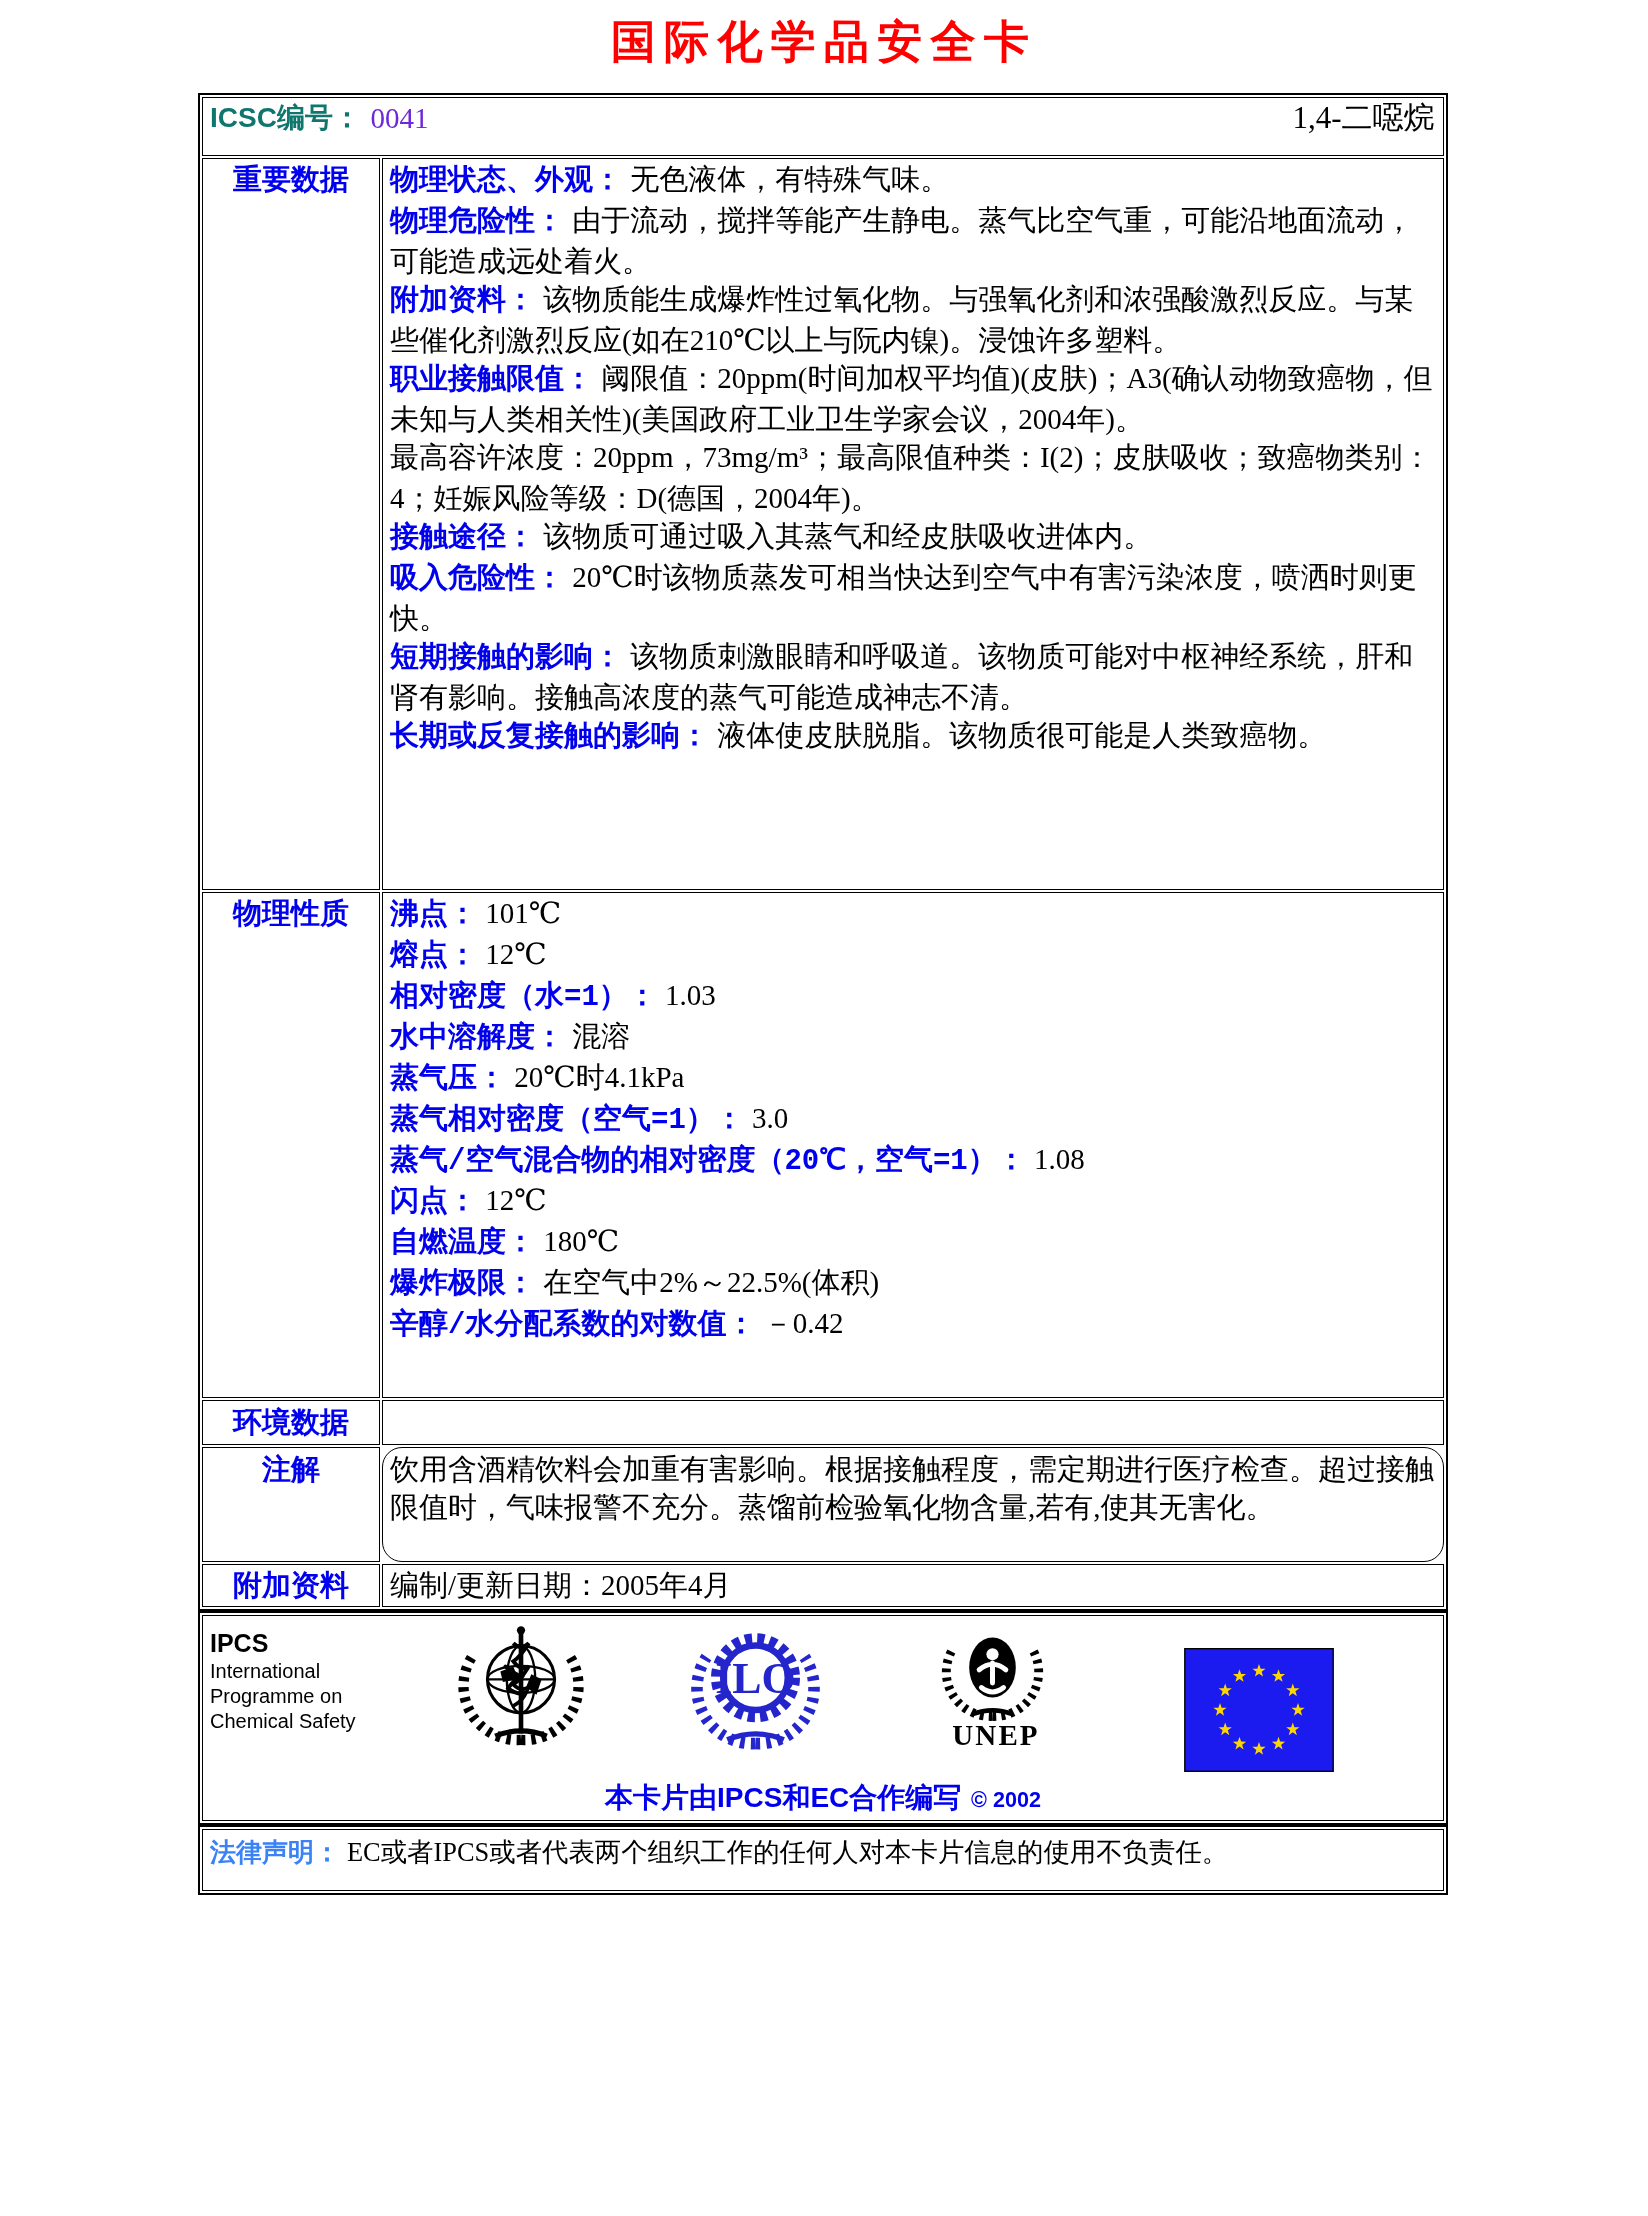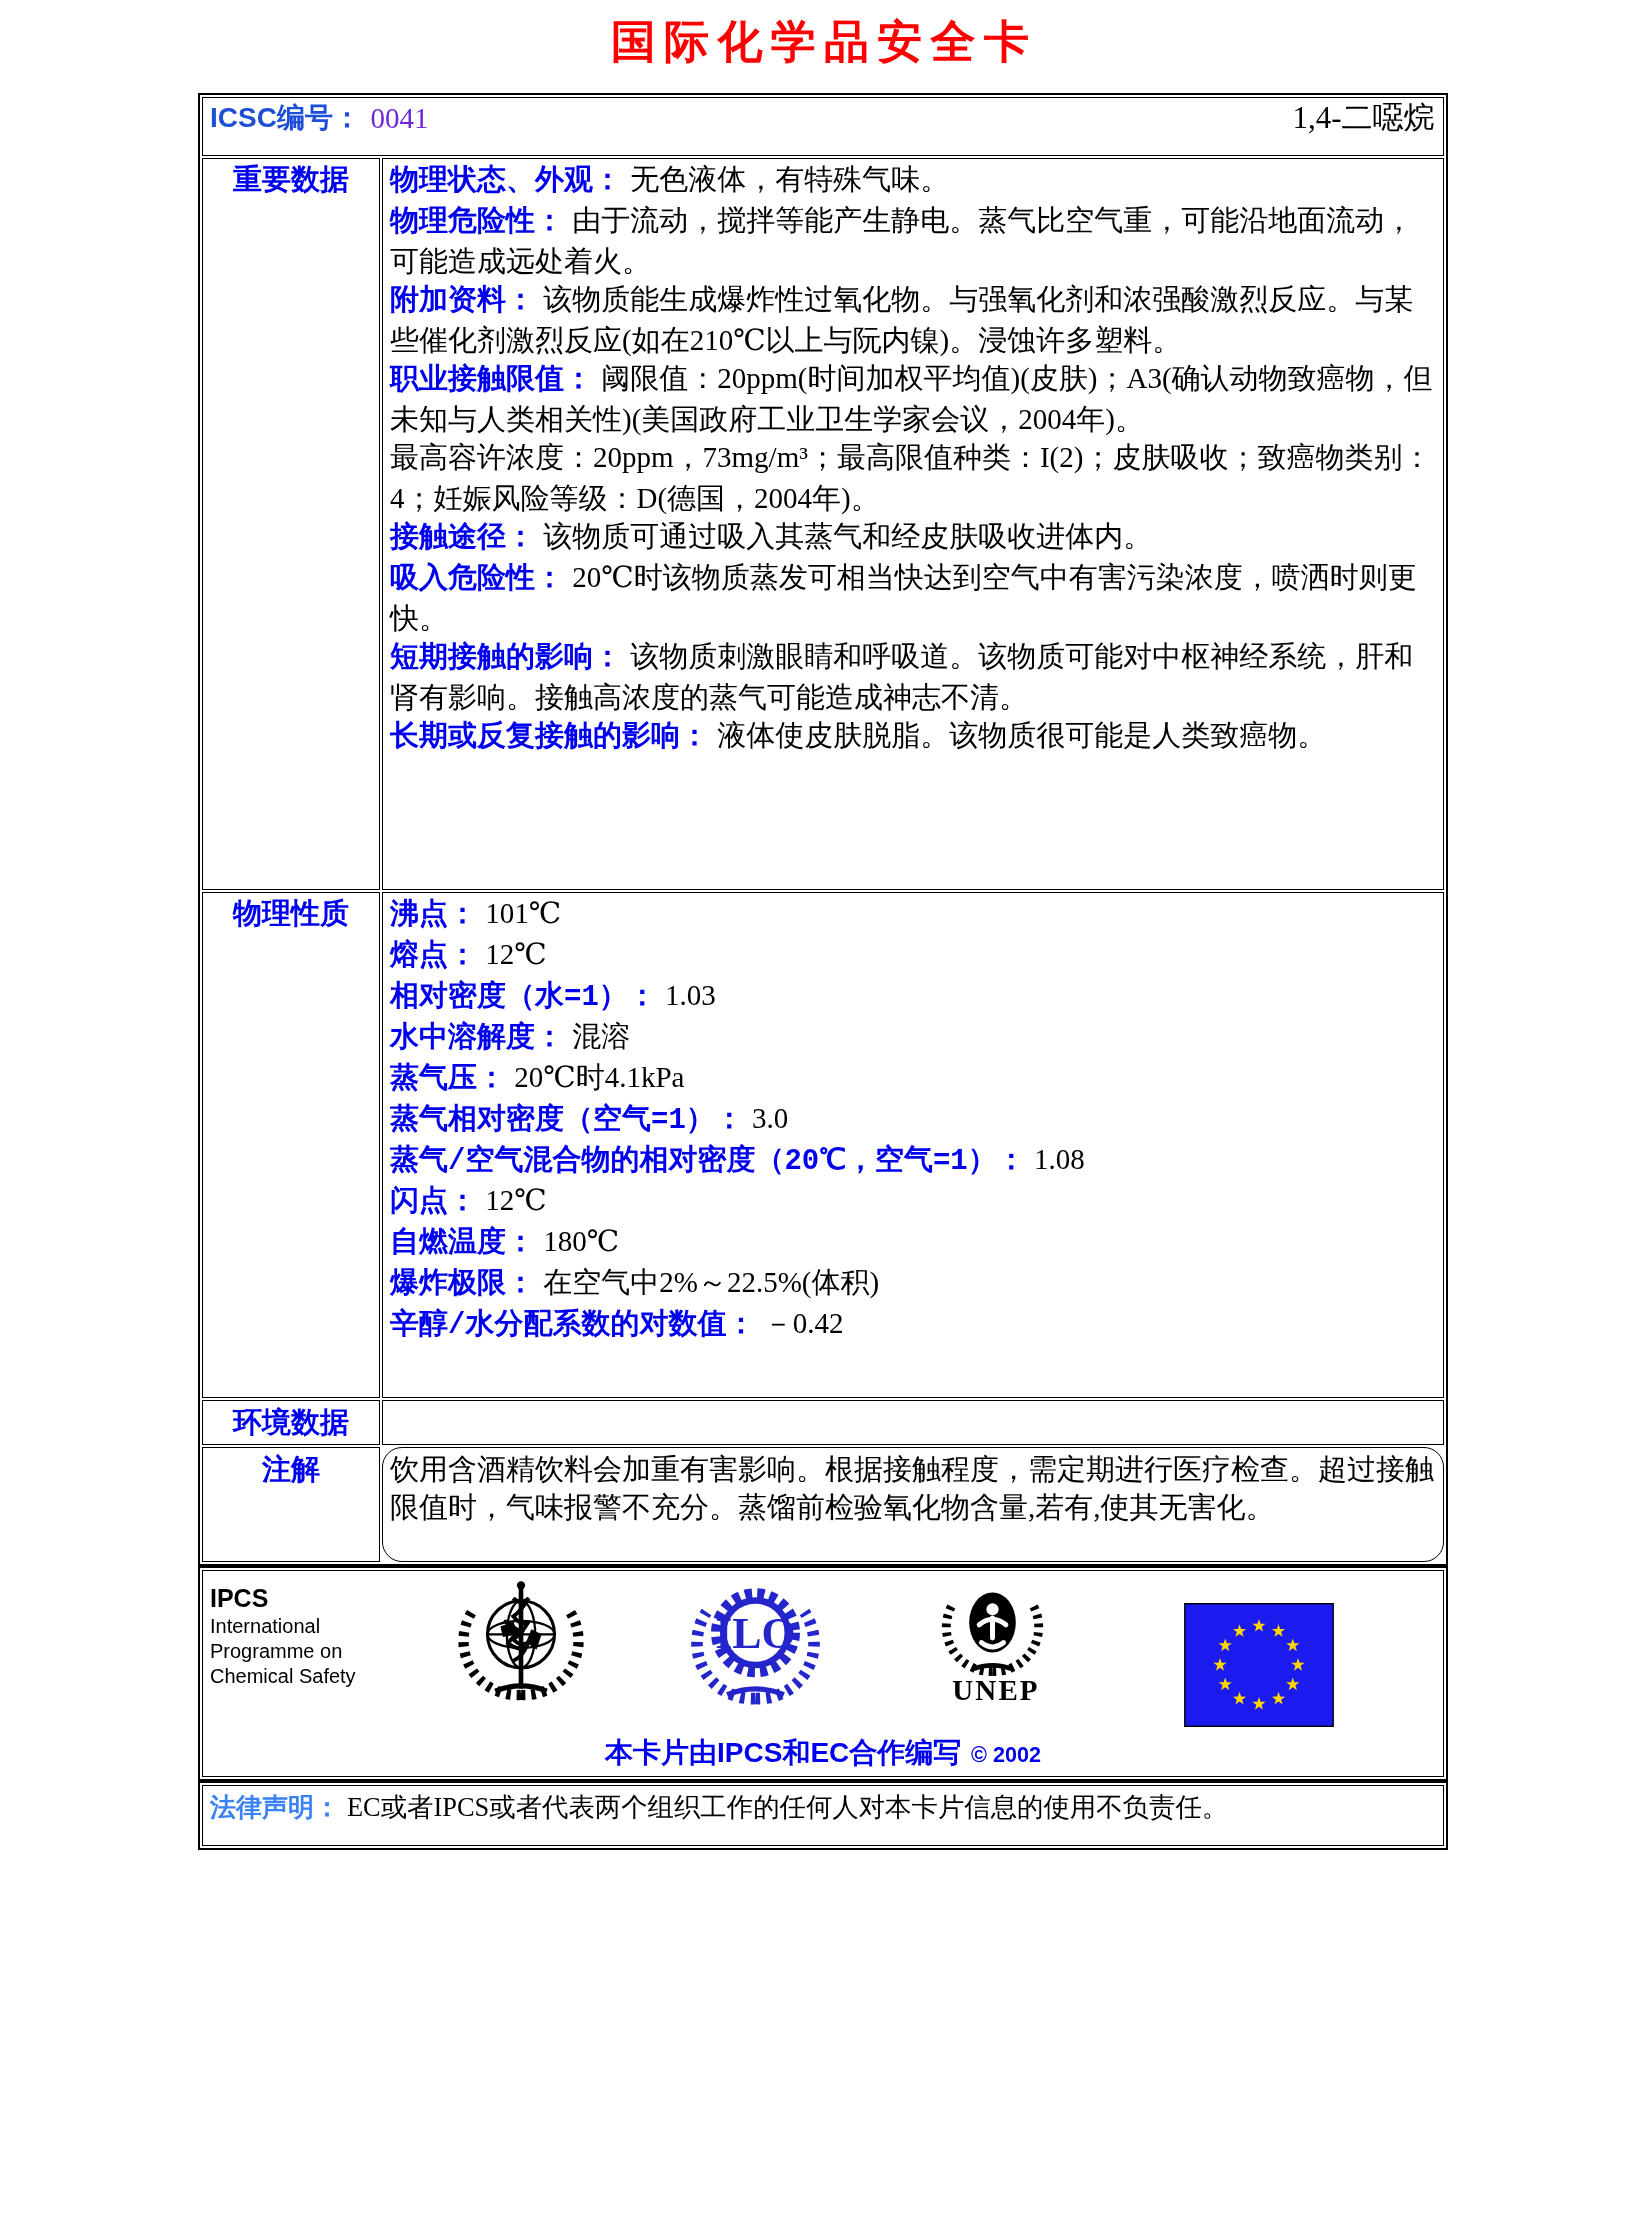--- a/index.html
+++ b/index.html
@@ -42,21 +42,21 @@
     font-weight:bold;
     font-size:28px;
     color:#0000EE;
     padding:1.4px 2.8px;
   }
   td.header-cell{height:54px;vertical-align:middle;}
   .header-flex{display:flex;justify-content:space-between;align-items:center;}
   .header-left{display:flex;align-items:center;}
   .hdr-label{
     font-family:"Liberation Sans","DejaVu Sans",sans-serif;
-    font-weight:bold;font-size:28px;color:#1d4ed8;margin-right:9.7px;
+    font-weight:bold;font-size:28px;color:#0f766e;margin-right:9.7px;
   }
   .hdr-num{font-size:29px;color:#6d28d9;}
   .hdr-name{font-size:31px;color:#000;padding-right:1.4px;}
   td.h-imp{height:727px;}
   td.h-phys{height:502px;}
   td.h-env{height:40px;}
   td.h-notes{height:110px;border-radius:20px;}
   td.h-add{height:38px;vertical-align:middle;}
   .item{margin:0;}
   .ilabel{
@@ -158,20 +158,24 @@
     <tr>
       <td class="label-cell">环境数据</td>
       <td class="h-env"></td>
     </tr>
 
     <tr>
       <td class="label-cell">注解</td>
       <td class="h-notes">饮用含酒精饮料会加重有害影响。根据接触程度，需定期进行医疗检查。超过接触限值时，气味报警不充分。蒸馏前检验氧化物含量,若有,使其无害化。</td>
     </tr>
 
+    <tr>
+      <td class="label-cell">附加资料</td>
+      <td class="h-add">编制/更新日期：2005年4月</td>
+    </tr>
   </tbody>
     </table>
 
   <table class="sec">
     <tbody>
         <tr>
       <td class="logos-cell">
         <div class="logos-flex">
           <div class="ipcs-block">
             <div class="ipcs-title">IPCS</div>

